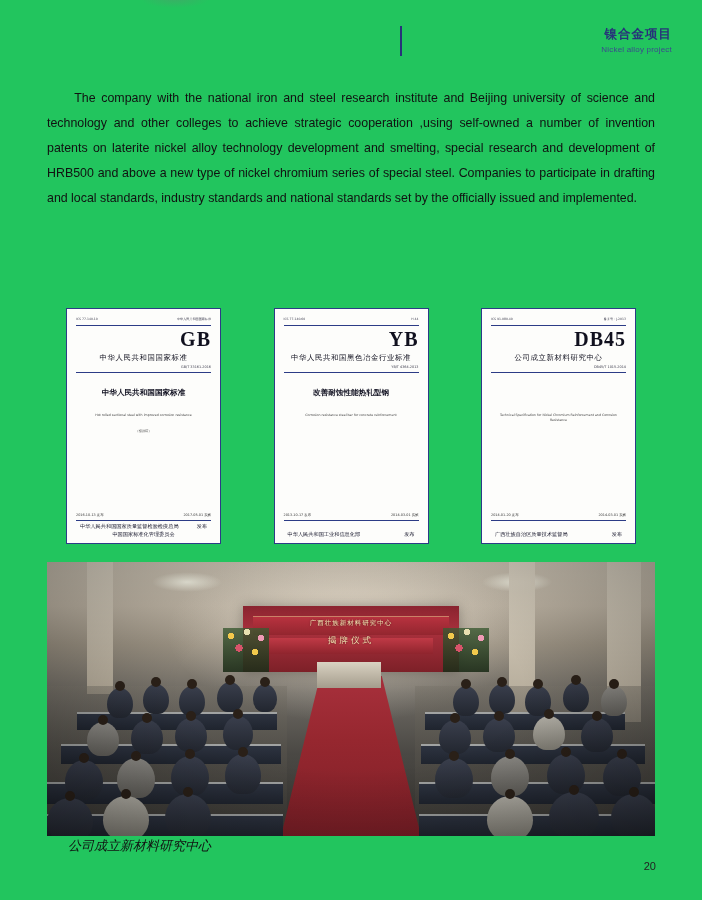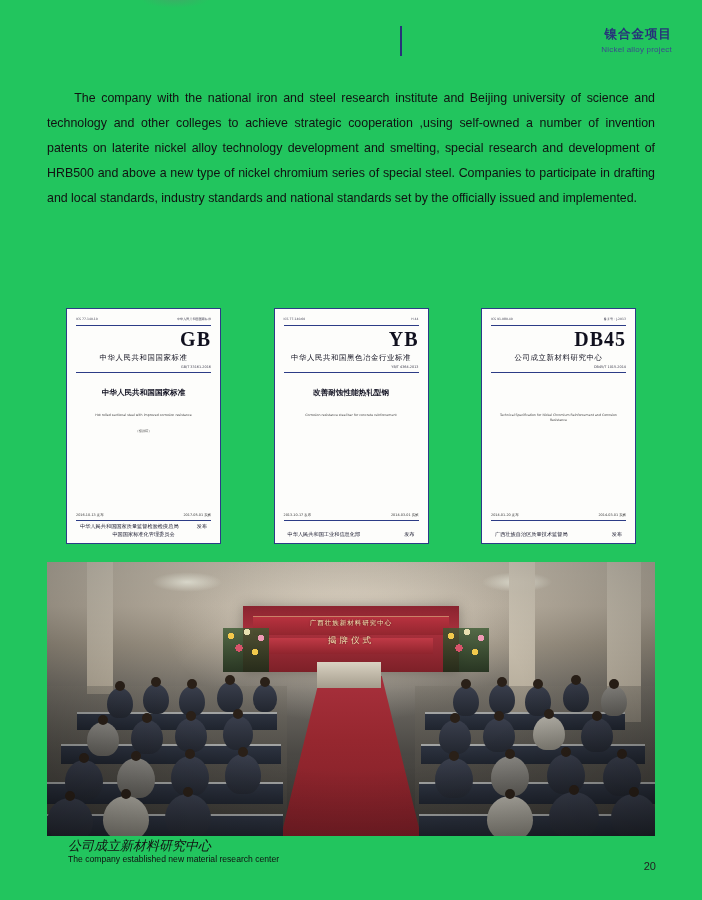--- a/index.html
+++ b/index.html
@@ -567,18 +567,17 @@
         <div class="person head" style="left:502px; top:230px; width:50px; height:46px;"></div>
         <div class="person head" style="left:564px; top:232px; width:46px; height:44px;"></div>
       </div>
 
       <div class="photo-vig"></div>
     </div>
   </div>
 
   <div class="caption">
     <div class="cn">公司成立新材料研究中心</div>
-    <div class="en">The company established new material research center</div>
   </div>
 
   <div class="page-no">20</div>
 
 </div>
 
 </body></html>

